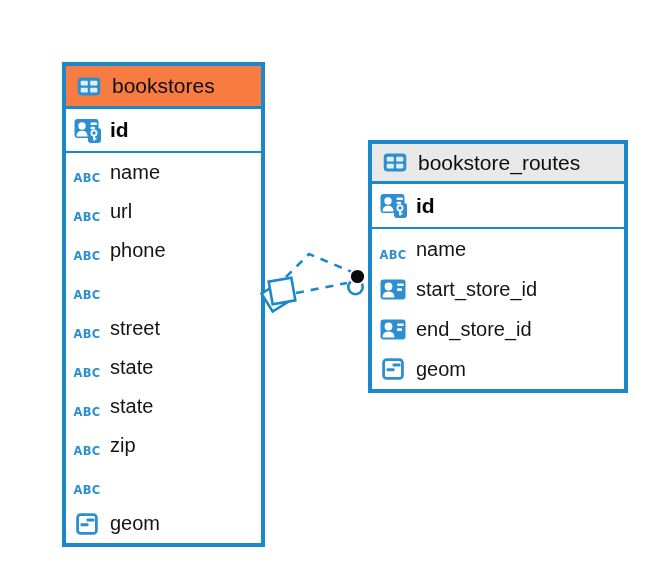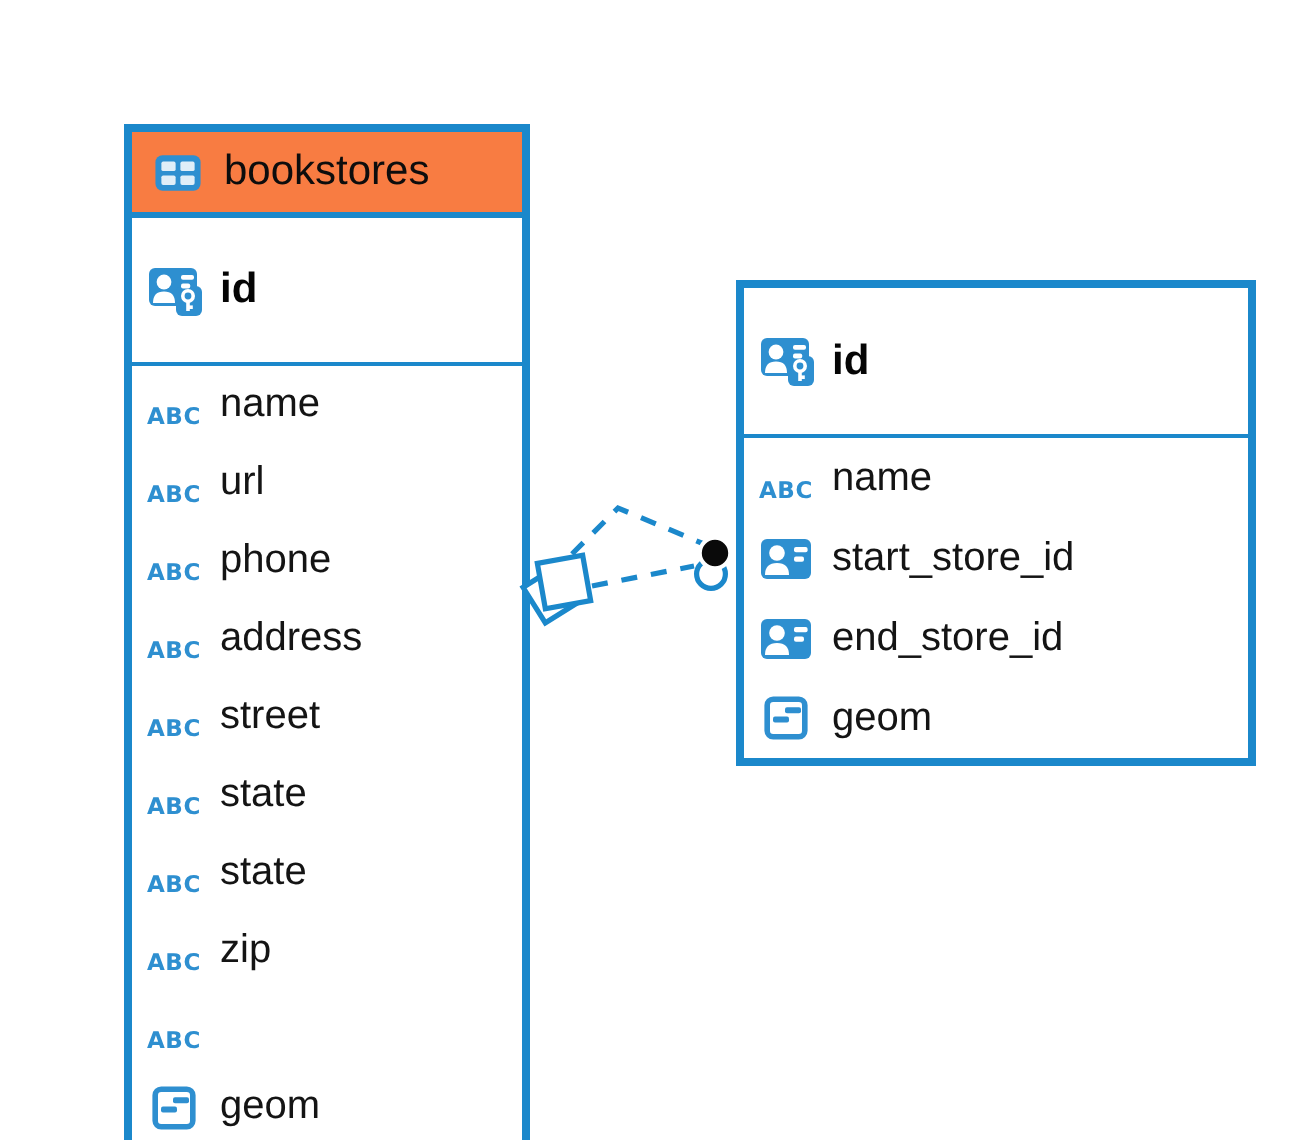--- a/index.html
+++ b/index.html
@@ -24,21 +24,21 @@
     padding:0 8px;
     border-bottom:3px solid #1b88cb;
     font-size:21px;font-weight:500;color:#0d0d0d;
     white-space:nowrap;
   }
   #tbl-bookstores .thead{height:40px;background:#f87c42;}
   #tbl-routes .thead{height:37px;background:#e9e9e9;}
 
   .idrow{
     display:flex;align-items:center;gap:8px;
-    padding:15px 6px;
+    padding:0 6px;
     border-bottom:2px solid #1b88cb;
     font-size:21px;font-weight:700;color:#050505;
   }
   #tbl-bookstores .idrow{height:42px;}
   #tbl-routes .idrow{height:43px;}
 
   .crow{
     display:flex;align-items:center;gap:8px;
     padding:0 6px;
     font-size:20px;color:#141414;
@@ -130,21 +130,20 @@
     <div class="crow">
       <span class="icw">
           <span class="abc">ABC</span>
         </span>
       <span>phone</span>
     </div>
     <div class="crow">
       <span class="icw">
           <span class="abc">ABC</span>
         </span>
-      <span>address</span>
     </div>
     <div class="crow">
       <span class="icw">
           <span class="abc">ABC</span>
         </span>
       <span>street</span>
     </div>
     <div class="crow">
       <span class="icw">
           <span class="abc">ABC</span>
@@ -172,20 +171,28 @@
       <span class="icw">
         <svg width="22" height="22">
             <use href="#icon-geom"></use>
           </svg>
       </span>
       <span>geom</span>
     </div>
   </div>
 
   <div class="erd-table" id="tbl-routes">
+    <div class="thead">
+      <span class="icw">
+        <svg width="24" height="19">
+            <use href="#icon-table"></use>
+          </svg>
+      </span>
+      <span>bookstore_routes</span>
+    </div>
     <div class="idrow">
       <span class="icw">
         <svg width="27" height="25">
             <use href="#icon-pk"></use>
           </svg>
       </span>
       <span>id</span>
     </div>
     <div class="crow">
       <span class="icw">

